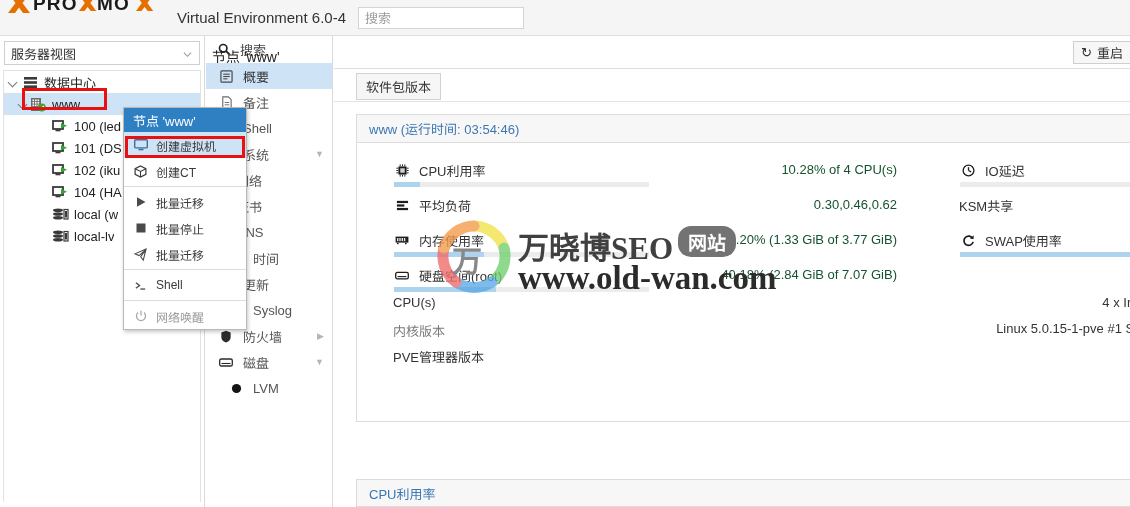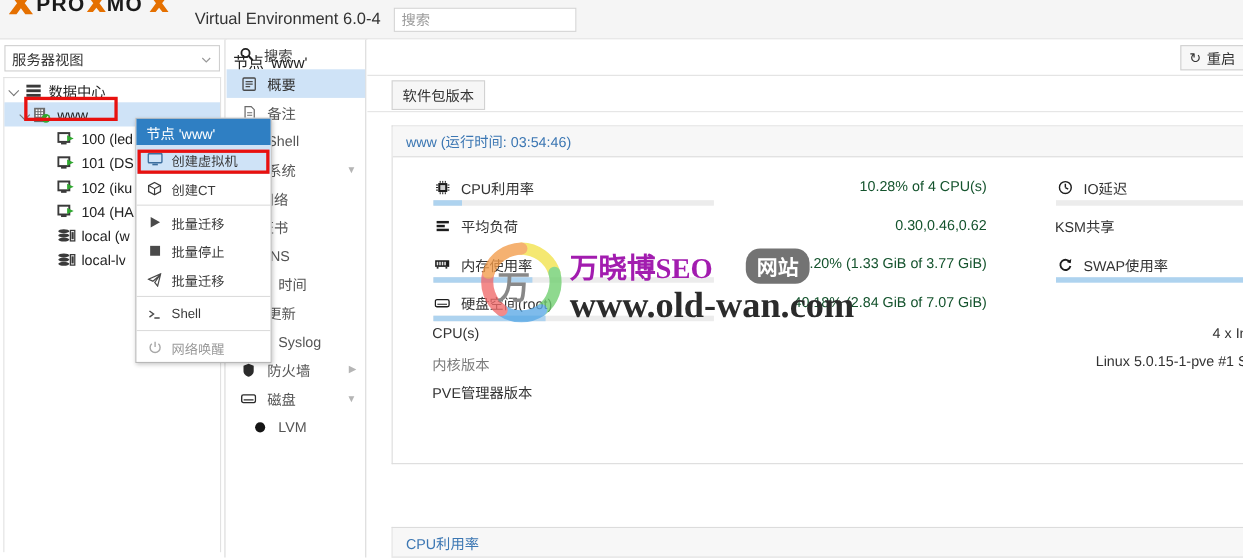--- a/index.html
+++ b/index.html
@@ -217,21 +217,21 @@
   }
 
   
   .watermark {
     position: absolute; left: 388px; top: 214px; width: 370px; height: 90px;
     z-index: 20; pointer-events: none;
   }
   .wm-text1 {
     position: absolute; left: 130px; top: 9px;
     font-family: "Liberation Serif", "DejaVu Serif", serif;
-    font-size: 26px; font-weight: bold; color: #a21caf;
+    font-size: 31px; font-weight: bold; color: #404040;
     letter-spacing: 0px; white-space: nowrap;
   }
   .wm-badge {
     position: absolute; left: 290px; top: 12px;
     background: #737373; color: #fff; border-radius: 13px;
     padding: 2px 10px; font-size: 19px; font-weight: bold;
     font-family: "Liberation Serif", "DejaVu Serif", serif;
     white-space: nowrap;
   }
   .wm-text2 {

